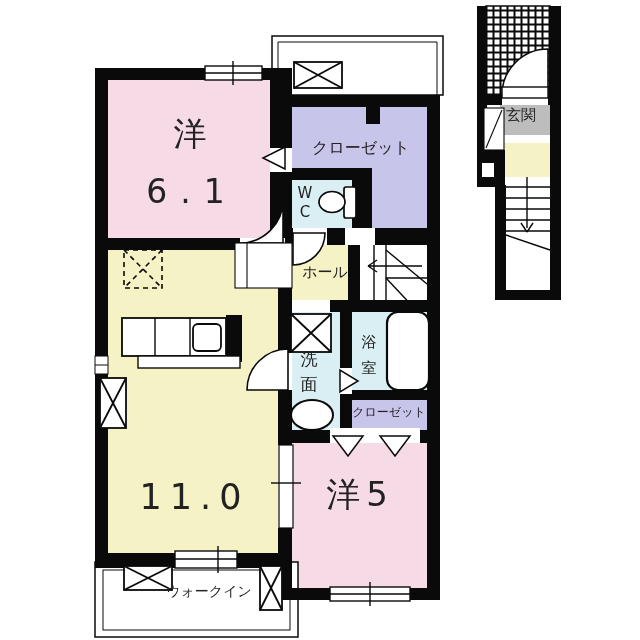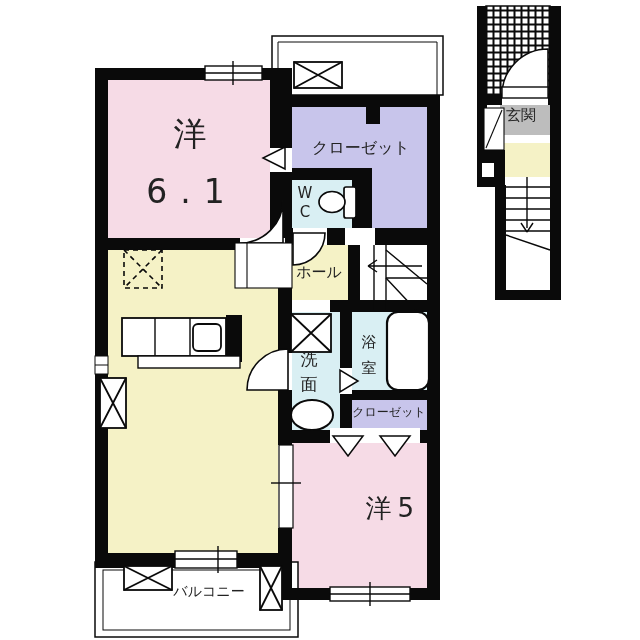--- a/index.html
+++ b/index.html
@@ -193,30 +193,31 @@
 </svg>
 
 <div class="lbl" style="left:130px;top:116px;width:120px;font-size:33px;">洋</div>
 <div class="lbl" style="left:112px;top:163px;width:160px;font-size:33px;letter-spacing:13px;margin-top:11px;">6.1</div>
 
 <div class="lbl" style="left:300px;top:139px;width:122px;font-size:16px;">クローゼット</div>
 
 <div class="lbl pre" style="left:295px;top:184px;width:20px;font-size:15px;line-height:1.25;">W
 C</div>
 
-<div class="lbl" style="left:291px;top:264px;width:56px;font-size:15px;">ホール</div>
+<div class="lbl" style="left:291px;top:264px;width:56px;font-size:15px;padding-left:6px;">ホール</div>
 
 <div class="lbl pre" style="left:298px;top:347px;width:22px;font-size:17px;line-height:1.45;">洗
 面</div>
 
 <div class="lbl pre" style="left:358px;top:329px;width:22px;font-size:15px;line-height:1.75;">浴
 室</div>
 
 <div class="lbl" style="left:350px;top:406px;width:78px;font-size:12px;">クローゼット</div>
 
-
-<div class="lbl" style="left:300px;top:494px;width:120px;font-size:26px;letter-spacing:6px;text-align:right;">洋5</div>
-
-<div class="lbl" style="left:153px;top:584px;width:112px;font-size:14px;">バルコニー</div>
+<div class="lbl" style="left:112px;top:478px;width:165px;font-size:35px;letter-spacing:8px;">11.0</div>
+
+<div class="lbl" style="left:300px;top:476px;width:120px;font-size:34px;letter-spacing:6px;">洋5</div>
+
+<div class="lbl" style="left:153px;top:584px;width:112px;font-size:14px;">ウォークイン</div>
 
 <div class="lbl" style="left:500px;top:107px;width:42px;font-size:15px;">玄関</div>
 
 </div>
 
 </body></html>

